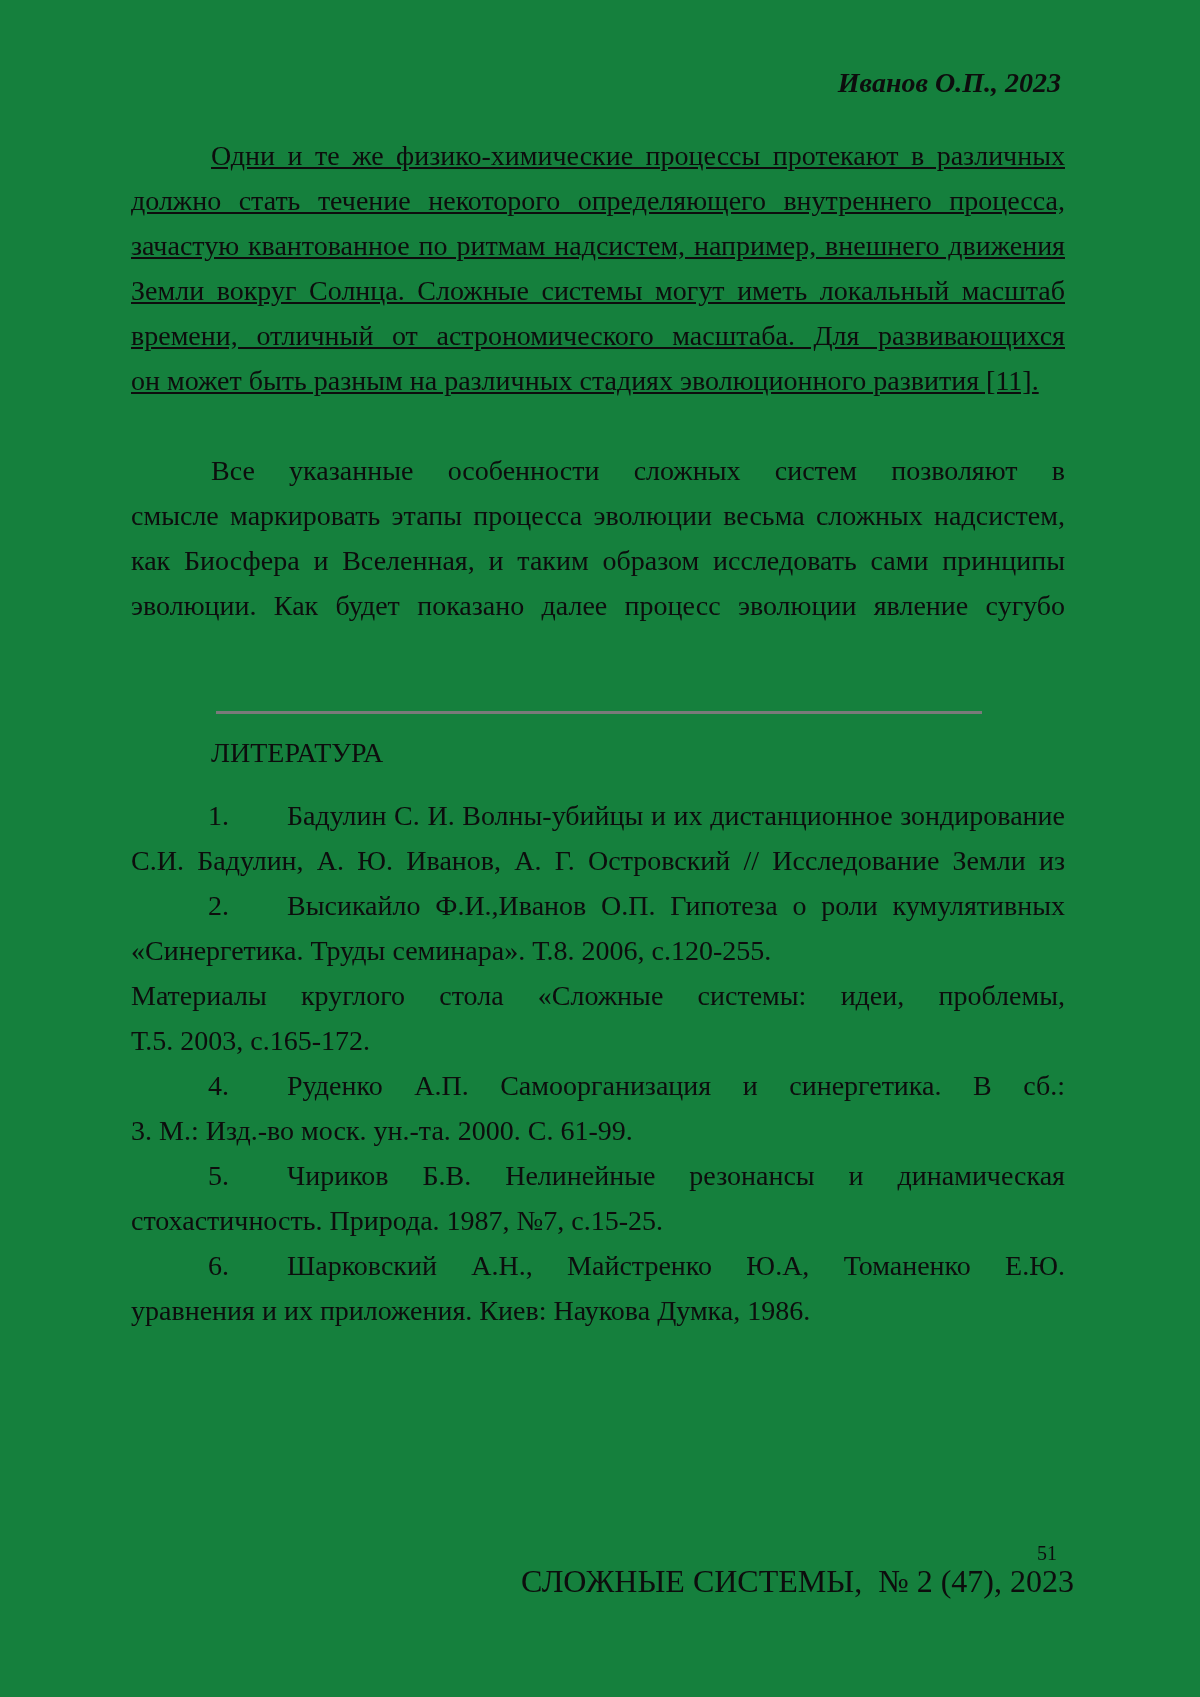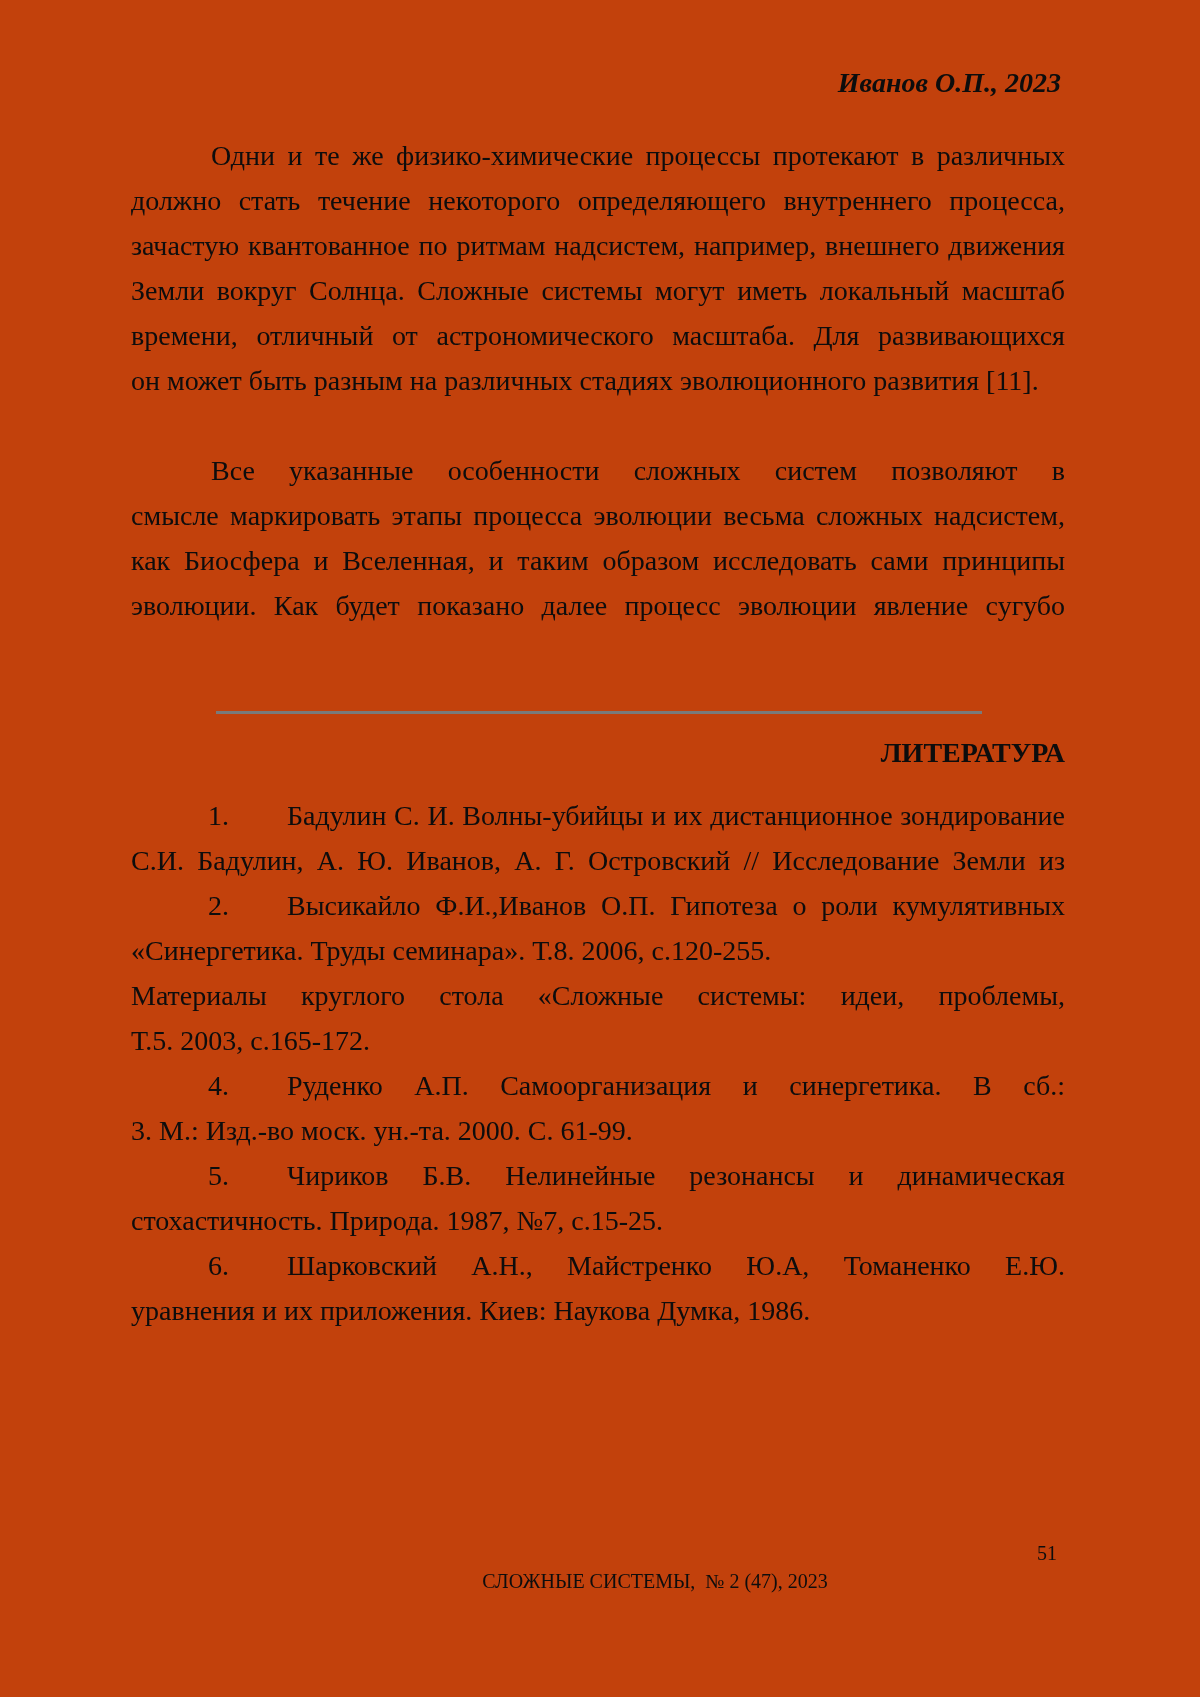--- a/index.html
+++ b/index.html
@@ -2,66 +2,65 @@
 <html><head>
 <meta charset="utf-8">
 <style>
   html, body { margin: 0; padding: 0; }
   body {
     width: 1200px; height: 1697px;
     background: #ffffff;
     font-family: "Liberation Serif", "DejaVu Serif", serif;
     color: #0d0d0d;
   }
-  .page { position: relative; width: 1200px; height: 1697px; overflow: hidden; background: #c2410c; }
+  .page { position: relative; width: 1200px; height: 1697px; overflow: hidden; background: #15803d; }
 
   .header-author {
     position: absolute; left: 131px; top: 60px; width: 934px;
     font-size: 28px; line-height: 45px;
     font-weight: bold; font-style: italic;
     text-align: right; padding-right: 4px; box-sizing: border-box;
   }
 
   .body-text { position: absolute; left: 131px; width: 934px; }
-  #para-0 { top: 133px; }
+  #para-0 { top: 133px; text-decoration: underline; }
   #para-1 { top: 448px; }
 
   .line {
     font-size: 28px; line-height: 45px; height: 45px;
     text-align: justify; text-align-last: justify;
     overflow: hidden;
   }
   .line.last { text-align-last: left; }
   .line.indent { text-indent: 80px; }
   .line.ref-first { text-indent: 77px; }
   .refnum { display: inline-block; width: 79px; text-indent: 0; }
 
   .separator {
     position: absolute; left: 216px; top: 711px;
     width: 766px; height: 3px; background: #7a7a7a;
   }
 
   .lit-heading {
     position: absolute; left: 211px; top: 730px; width: 854px;
-    font-size: 28px; line-height: 45px; font-weight: bold;
-    text-align: right;
+    font-size: 28px; line-height: 45px; font-weight: normal;
+    text-align: left;
   }
 
   #references { position: absolute; left: 131px; top: 793px; width: 934px; }
 
   .page-number {
     position: absolute; left: 131px; top: 1531px; width: 934px;
     font-size: 20px; line-height: 45px; text-align: right;
     padding-right: 8px; box-sizing: border-box;
   }
   .journal-footer {
     position: absolute; left: 140px; top: 1559px; width: 934px;
-    font-size: 20px; line-height: 45px; text-align: center;
+    font-size: 32px; line-height: 45px; text-align: right;
     white-space: pre;
-    margin-left: 48px;
   }
 </style>
 </head>
 <body>
 
 <div class="page">
 
   <div class="header-author">Иванов О.П., 2023</div>
 
   <div class="body-text" id="para-0">

